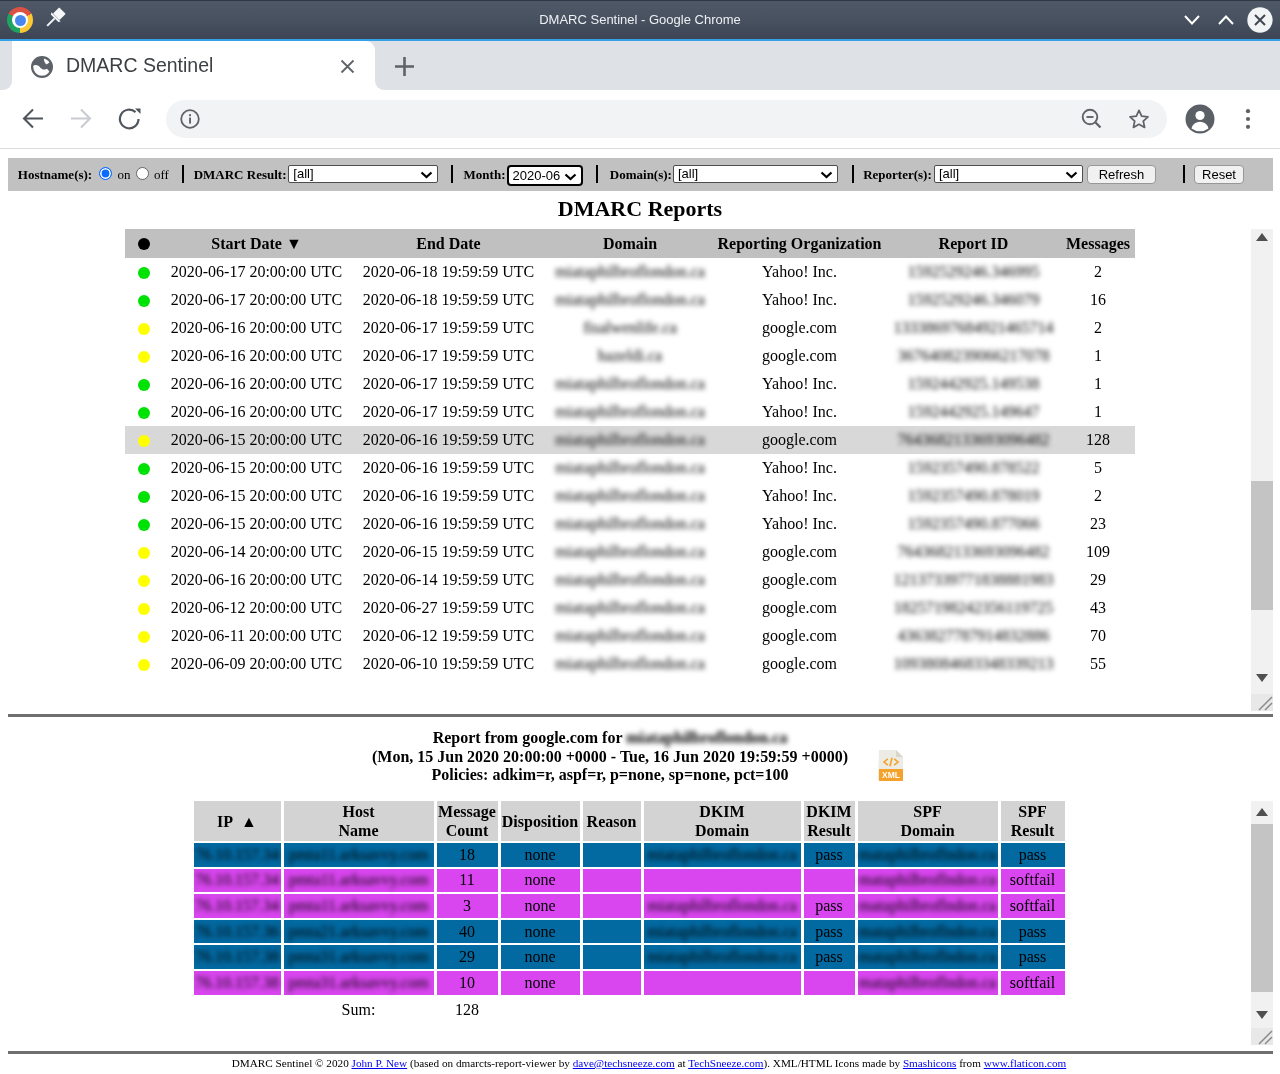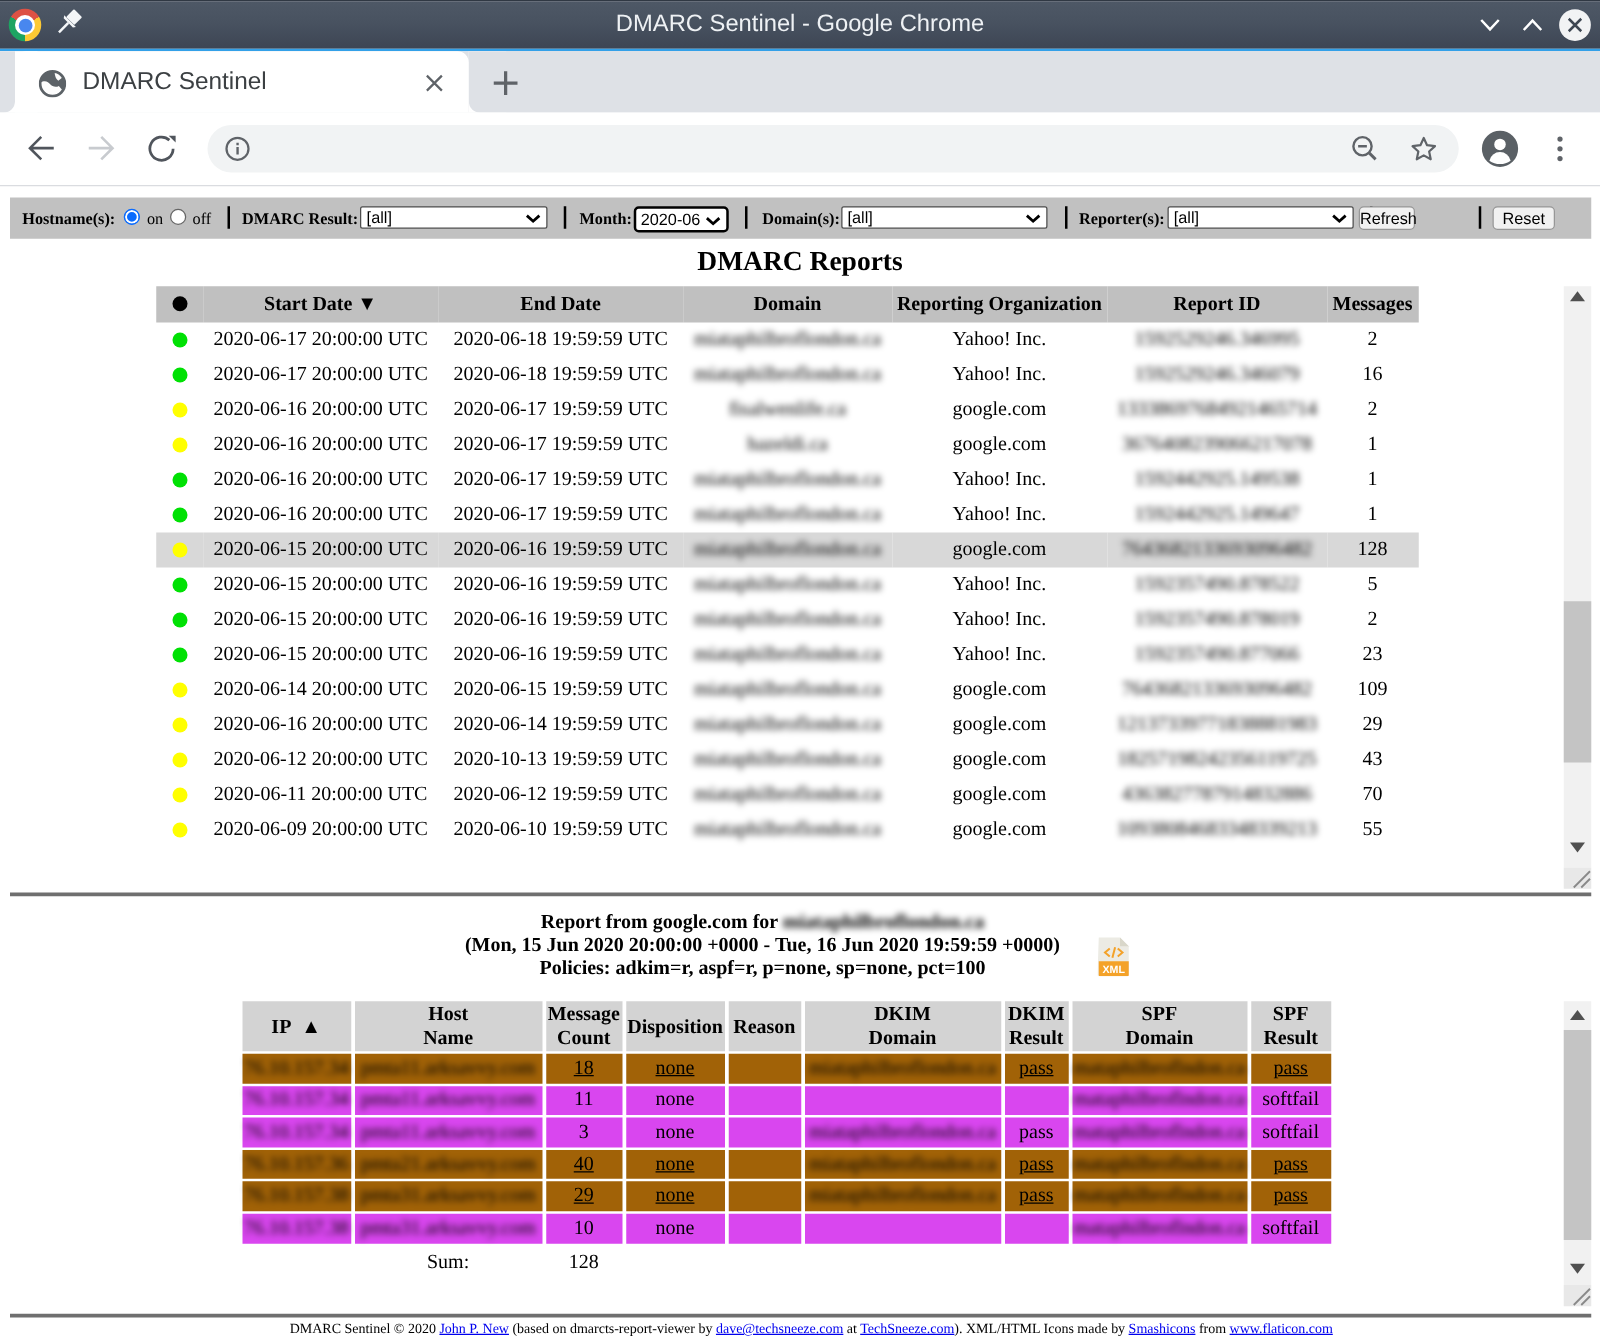--- a/index.html
+++ b/index.html
@@ -6,21 +6,21 @@
 html,body { width:1280px; height:1074px; overflow:hidden; }
 body { position:relative; background:#fff; font-family:"Liberation Serif", serif; }
 .abs { position:absolute; }
 
 
 #titlebar { left:0; top:0; width:1280px; height:39px;
   background:linear-gradient(#4e5866 0%, #485260 45%, #3d4554 100%);
   border-top:1px solid #303843; }
 #blueline { left:0; top:39px; width:1280px; height:2px; background:#33a0e8; }
 #wintitle { left:0; top:0; width:1280px; height:39px; line-height:39px; text-align:center;
-  color:#eef1f4; font-family:"Liberation Sans",sans-serif; font-size:19px; }
+  color:#eef1f4; font-family:"Liberation Sans",sans-serif; font-size:13px; }
 #chromelogo { left:7px; top:7px; width:26px; height:26px; border-radius:50%;
   background:conic-gradient(from 60deg, #fcc934 0 120deg, #1da462 0 240deg, #dd5144 0 360deg); }
 #chromelogo:before { content:""; position:absolute; left:5px; top:5px; width:16px; height:16px;
   border-radius:50%; background:#fff; }
 #chromelogo:after { content:""; position:absolute; left:7.5px; top:7.5px; width:11px; height:11px;
   border-radius:50%; background:#4887ef; }
 
 
 #tabstrip { left:0; top:41px; width:1280px; height:49px; background:#dee1e6; }
 #tab { left:12px; top:41px; width:363px; height:49px; background:#fff;
@@ -65,21 +65,21 @@
 
 .divider { left:7.5px; width:1265px; height:3px; background:#6f6f6f; }
 #rpthead { left:0; top:729px; width:1220px; text-align:center; font-weight:bold; font-size:16px; line-height:18.5px; }
 #xmlicon { left:878px; top:749px; }
 
 
 #t2wrap { left:190.5px; top:799px; width:880px; height:239px; overflow:hidden; }
 #t2 { border-collapse:separate; border-spacing:3px 2px; table-layout:fixed; font-size:16px; width:877px; }
 #t2 th { background:#d3d3d3; font-weight:bold; text-align:center; padding:0; height:40px; line-height:19px; }
 #t2 td { height:23.6px; text-align:center; padding:0; }
-.cg td { background:#a16207;text-decoration:underline; }
+.cg td { background:#0369a1; }
 .cy td { background:#d946ef; }
 #t2 tr.cw td { background:#fff; height:26px; }
 
 #footer { left:10px; top:1057px; width:1278px; text-align:center; font-size:11.2px; color:#000; }
 #footer a { color:#0000ee; text-decoration:underline;margin-top:19px; }
 
 
 .sbtrack { position:absolute; left:1251px; width:22px; background:#f1f1f1; }
 .sbthumb { position:absolute; left:1251px; width:22px; background:#c4c4c4; }
 .sbarrow { position:absolute; left:1256px; width:0; height:0; }
@@ -197,21 +197,21 @@
       </svg>
   </div>
   <span class="fsep" style="left:844.4px"></span>
   <span class="flabel" style="left:855.2px">Reporter(s):</span>
   <div class="fselect" style="left:926px; width:149px;">[all]
     <svg width="13" height="8" viewBox="0 0 13 8">
         <path d="M1.5 1.5 L6.5 6 L11.5 1.5" fill="none" stroke="#000" stroke-width="2.2"></path>
       </svg>
   </div>
   <span class="fsep" style="left:1088.2px"></span>
-  <div class="fbtn" style="left:1079px; width:45px;">Refresh</div>
+  <div class="fbtn" style="left:1079px; width:69px;">Refresh</div>
   <span class="fsep" style="left:1174.9px"></span>
   <div class="fbtn" style="left:1186px; width:50px;">Reset</div>
 </div>
 
 <div class="abs" id="h3rep">DMARC Reports</div>
 
 <div class="abs" id="t1wrap">
 <table id="t1">
 <colgroup>
         <col style="width:38px">
@@ -336,21 +336,21 @@
           <td>2020-06-16 20:00:00 UTC</td>
           <td>2020-06-14 19:59:59 UTC</td>
           <td><span class="blur">miataphilbroflondon.ca</span></td>
           <td>google.com</td>
           <td><span class="blur">12137339771838881983</span></td>
           <td>29</td>
         </tr>
 <tr>
           <td><span class="dot dy"></span></td>
           <td>2020-06-12 20:00:00 UTC</td>
-          <td>2020-10-13 19:59:59 UTC</td>
+          <td>2020-06-27 19:59:59 UTC</td>
           <td><span class="blur">miataphilbroflondon.ca</span></td>
           <td>google.com</td>
           <td><span class="blur">18257198242356119725</span></td>
           <td>43</td>
         </tr>
 <tr>
           <td><span class="dot dy"></span></td>
           <td>2020-06-11 20:00:00 UTC</td>
           <td>2020-06-12 19:59:59 UTC</td>
           <td><span class="blur">miataphilbroflondon.ca</span></td>

